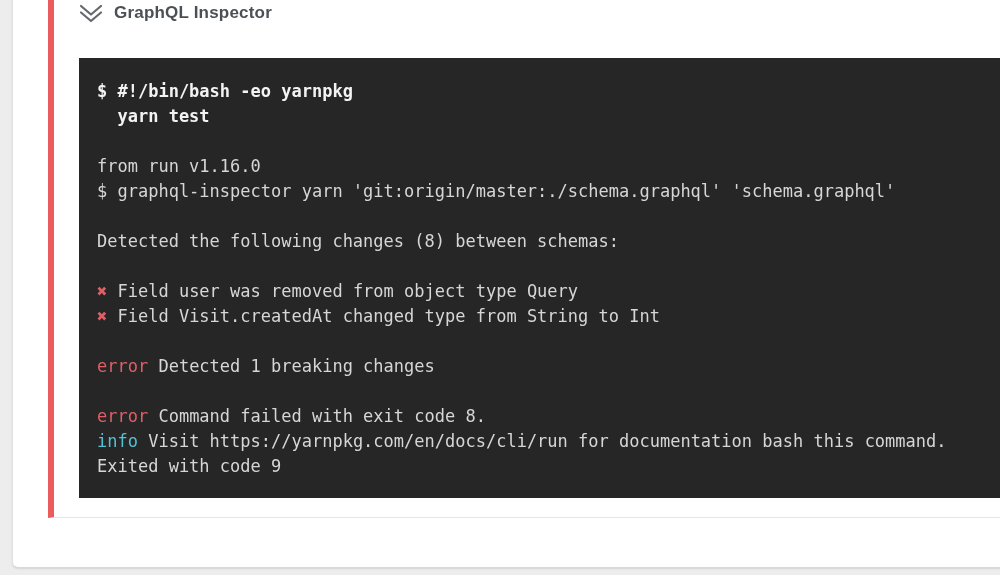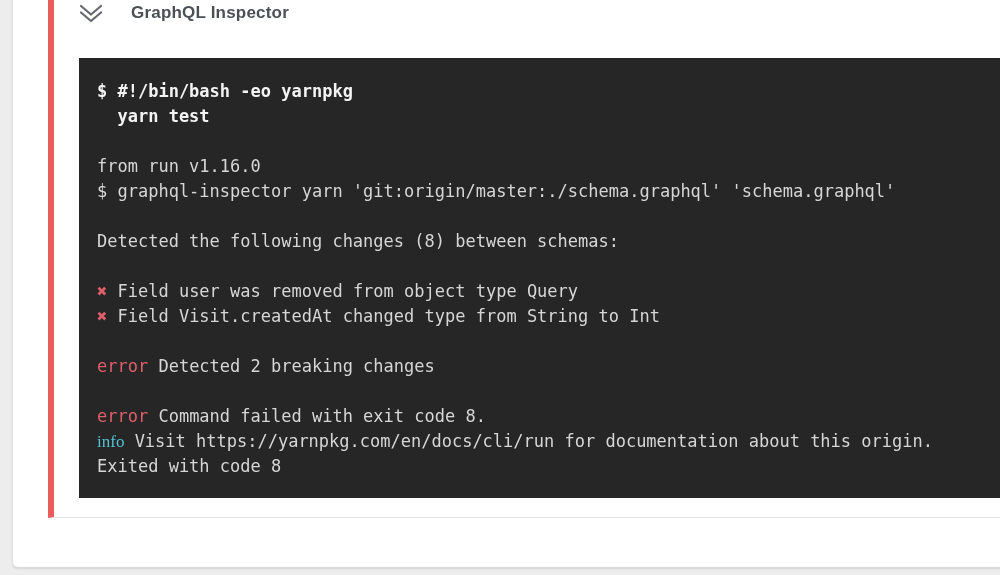--- a/index.html
+++ b/index.html
@@ -32,21 +32,21 @@
   .step{
     position:absolute;left:35px;top:3px;width:1060px;height:538px;
     border-top:1px solid var(--border-gray,#e4e4e4);
     border-bottom:1px solid var(--border-gray,#e4e4e4);
     border-left:6px solid var(--accent-red,#ed5c5c);
     background:transparent;
     z-index:2;
   }
   .step-header{
     position:absolute;left:23px;top:18px;height:28px;
-    display:flex;align-items:center;gap:26px;
+    display:flex;align-items:center;gap:9px;
     cursor:pointer;
   }
   .chev{display:inline-flex;align-items:center;}
   .step-title{
     font-size:17px;font-weight:bold;color:var(--title-gray,#4b5055);
     letter-spacing:0.2px;white-space:nowrap;
   }
   .trm{
     position:absolute;left:25px;top:77px;width:1060px;height:440px;
     background:var(--terminal-bg,#262626);
@@ -56,21 +56,21 @@
   .tl{
     height:25px;
     font-family:"DejaVu Sans Mono",monospace;
     font-size:17px;line-height:25px;
     color:var(--terminal-text,#d6d6d6);
     white-space:pre;
   }
   .tl.b{font-weight:bold;color:var(--terminal-bold,#f3f3f3);}
   .cross{color:var(--error-red,#de5f68);font-weight:bold;}
   .err{color:var(--error-red,#de5f68);}
-  .inf{color:var(--info-cyan,#53c1d3);font-family:Liberation Serif, serif;}
+  .inf{color:var(--info-cyan,#53c1d3);}
 </style>
 </head>
 <body>
 
 <div class="page">
   <div class="card">
     <div class="step">
 
       <div class="step-header">
         <span class="chev">
@@ -87,22 +87,22 @@
         <div class="tl b"><span>  yarn test</span></div>
         <div class="tl"></div>
         <div class="tl"><span>from run v1.16.0</span></div>
         <div class="tl"><span>$ graphql-inspector yarn 'git:origin/master:./schema.graphql' 'schema.graphql'</span></div>
         <div class="tl"></div>
         <div class="tl"><span>Detected the following changes (8) between schemas:</span></div>
         <div class="tl"></div>
         <div class="tl"><span class="cross">✖</span><span> Field user was removed from object type Query</span></div>
         <div class="tl"><span class="cross">✖</span><span> Field Visit.createdAt changed type from String to Int</span></div>
         <div class="tl"></div>
-        <div class="tl"><span class="err">error</span><span> Detected 2 breaking changes</span></div>
+        <div class="tl"><span class="err">error</span><span> Detected 1 breaking changes</span></div>
         <div class="tl"></div>
         <div class="tl"><span class="err">error</span><span> Command failed with exit code 8.</span></div>
-        <div class="tl"><span class="inf">info</span><span> Visit https://yarnpkg.com/en/docs/cli/run for documentation about this origin.</span></div>
-        <div class="tl"><span>Exited with code 8</span></div>
+        <div class="tl"><span class="inf">info</span><span> Visit https://yarnpkg.com/en/docs/cli/run for documentation bash this command.</span></div>
+        <div class="tl"><span>Exited with code 9</span></div>
       </div>
 
     </div>
   </div>
 </div>
 
 </body></html>

